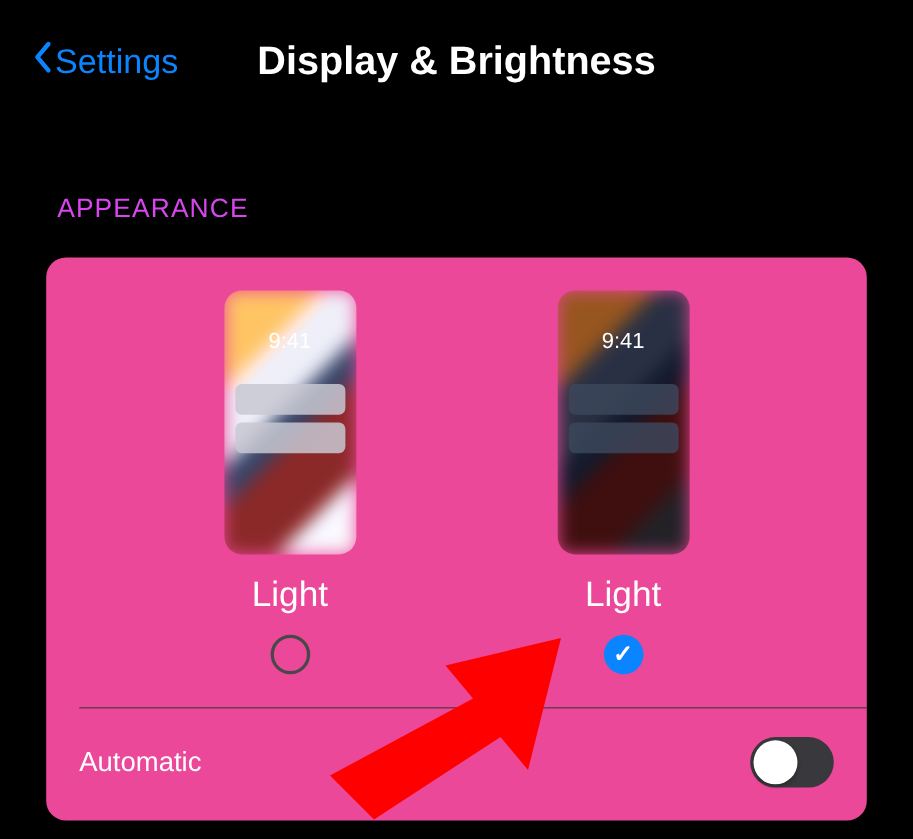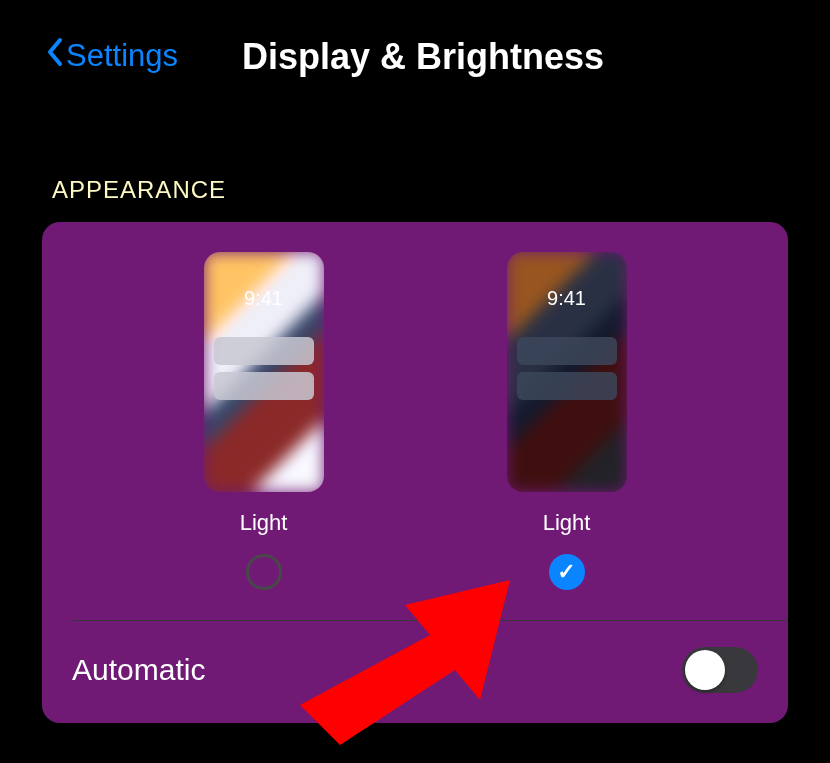--- a/index.html
+++ b/index.html
@@ -12,24 +12,23 @@
       width: 830px;
       height: 763px;
       background: #000;
       font-family: -apple-system, BlinkMacSystemFont, 'Segoe UI', sans-serif;
       overflow: hidden;
       position: relative;
     }
     
     .header {
       display: flex;
-      align-items: flex-start;
+      align-items: flex-end;
       padding: 36px 20px 20px 28px;
       position: relative;
-      margin-left: 16px;
     }
     
     .back-button {
       display: flex;
       align-items: center;
       color: #0a84ff;
       font-size: 31px;
       cursor: pointer;
     }
     
@@ -40,30 +39,30 @@
     .page-title {
       position: absolute;
       left: 50%;
       transform: translateX(-50%);
       color: #fff;
       font-size: 36px;
       font-weight: 600;
     }
     
     .section-header {
-      color: #fef9c3;
+      color: #d946ef;
       font-size: 24px;
       letter-spacing: 1px;
       padding: 80px 0 18px 52px;
     }
     
     .card {
-      background: #701a75;
+      background: #ec4899;
       border-radius: 18px;
-      margin: 0 42px;
+      margin: 12px 42px;
       padding: 30px 30px 20px 30px;
     }
     
     .appearance-options {
       display: flex;
       justify-content: space-around;
       padding: 0 40px 30px 40px;
     }
     
     .appearance-option {
@@ -141,21 +140,21 @@
     .widget-1 {
       top: 85px;
     }
     
     .widget-2 {
       top: 120px;
     }
     
     .option-label {
       color: #fff;
-      font-size: 22px;
+      font-size: 32px;
       margin-bottom: 18px;
     }
     
     .radio-circle {
       width: 36px;
       height: 36px;
       border-radius: 50%;
       display: flex;
       align-items: center;
       justify-content: center;
@@ -183,21 +182,21 @@
     
     .automatic-row {
       display: flex;
       justify-content: space-between;
       align-items: center;
       padding: 26px 0 10px 0;
     }
     
     .automatic-label {
       color: #fff;
-      font-size: 30px;
+      font-size: 25px;
     }
     
     .toggle {
       width: 76px;
       height: 46px;
       background: #39393d;
       border-radius: 23px;
       position: relative;
       cursor: pointer;
     }

